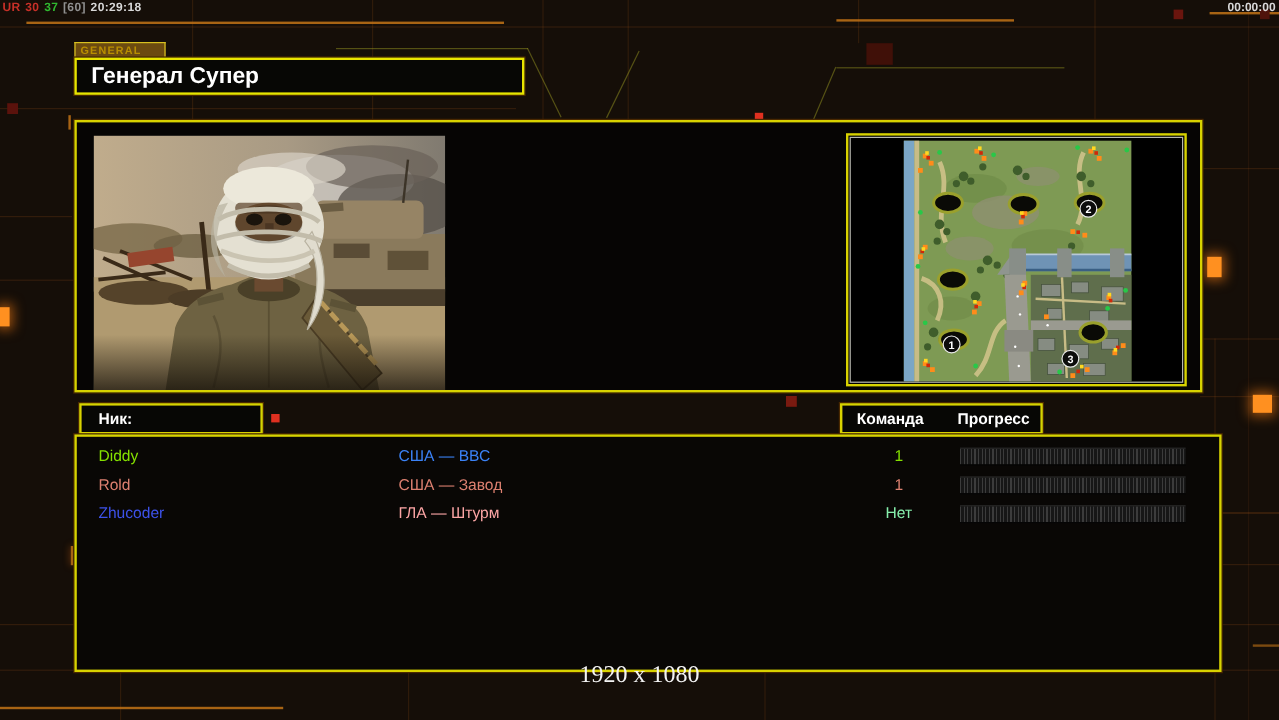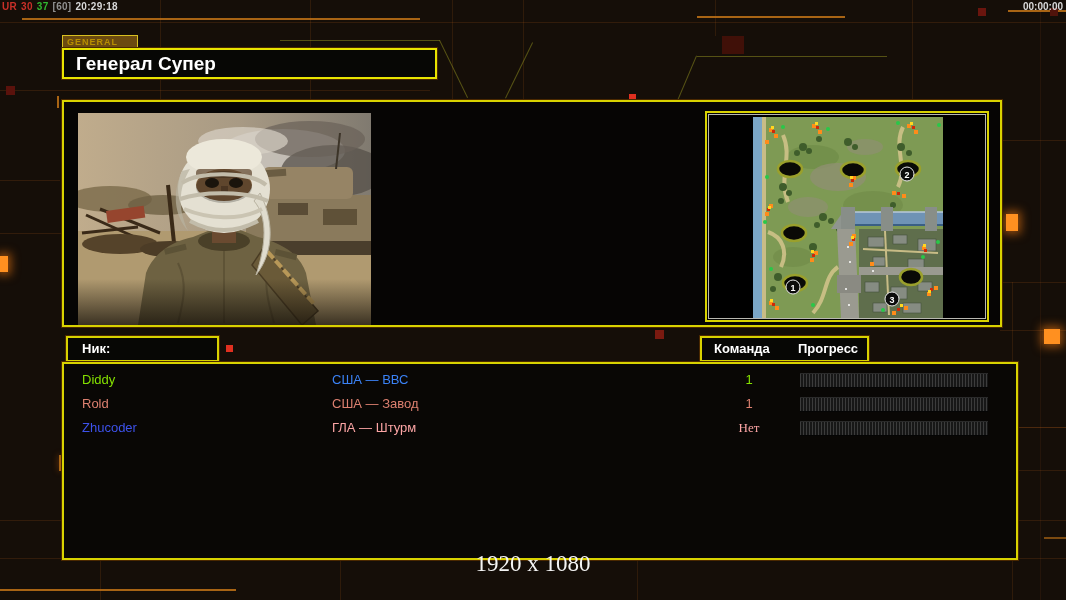--- a/index.html
+++ b/index.html
@@ -46,21 +46,21 @@
                  border:2px solid #d8d200;box-sizing:border-box;box-shadow:0 0 0 1px #4a2800;}
   .prow{position:absolute;left:0;width:100%;height:24px;font-size:13px;}
   .p-nick{position:absolute;left:18px;top:4px;}
   .p-gen{position:absolute;left:268px;top:4px;}
   .p-team{position:absolute;left:655px;top:4px;width:60px;text-align:center;}
   .p-bar{position:absolute;left:736px;top:5px;width:188px;height:13px;
          background:repeating-linear-gradient(90deg,#3c3c3c 0 1px,#171717 1px 3px);
          border-top:1px solid #2a2a2a;border-bottom:1px solid #050505;}
   
   .footer-res{position:absolute;left:0;top:551px;width:100%;text-align:center;color:#f4f4f4;
-              font-family:"Liberation Serif",serif;font-size:23px;}
+              font-family:"Liberation Serif",serif;font-size:20px;}
 </style>
 </head>
 <body>
 
 <div class="screen">
 
   <div>
     <div class="hl" style="left:22px;top:18px;width:398px;"></div>
     <div class="hl" style="left:697px;top:16px;width:148px;"></div>
     <div class="hl" style="left:1008px;top:10px;width:58px;"></div>
@@ -395,20 +395,20 @@
     </div>
     <div class="prow" style="top:28px;">
       <span class="p-nick" style="color: rgb(221, 128, 112);">Rold</span>
       <span class="p-gen" style="color: rgb(221, 128, 112);">США — Завод</span>
       <span class="p-team" style="color: rgb(221, 128, 112);">1</span>
       <span class="p-bar"></span>
     </div>
     <div class="prow" style="top:52px;">
       <span class="p-nick" style="color: rgb(61, 82, 234);">Zhucoder</span>
       <span class="p-gen" style="color: #fca5a5;">ГЛА — Штурм</span>
-      <span class="p-team" style="color: #fca5a5; font-family: Liberation Serif, serif;">Нет</span>
+      <span class="p-team" style="color: #86efac;">Нет</span>
       <span class="p-bar"></span>
     </div>
   </div>
 
   <div class="footer-res">1920 x 1080</div>
 
 </div>
 
 </body></html>

